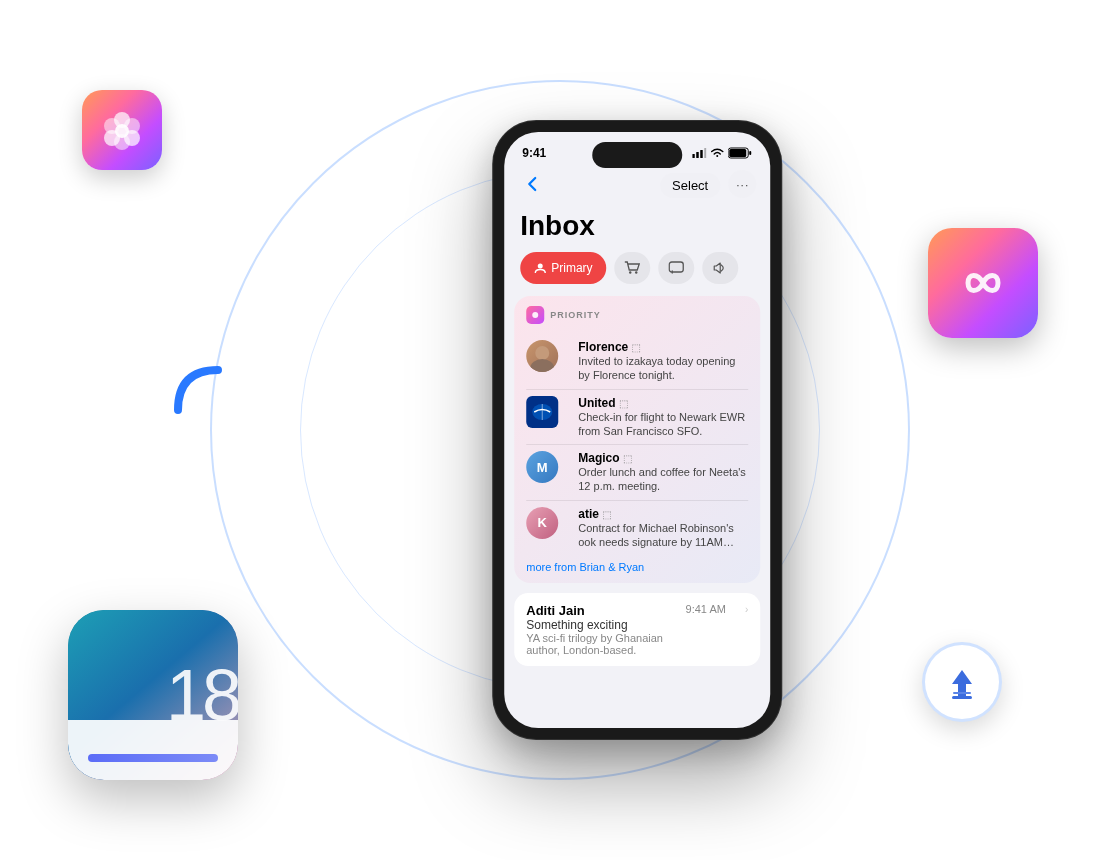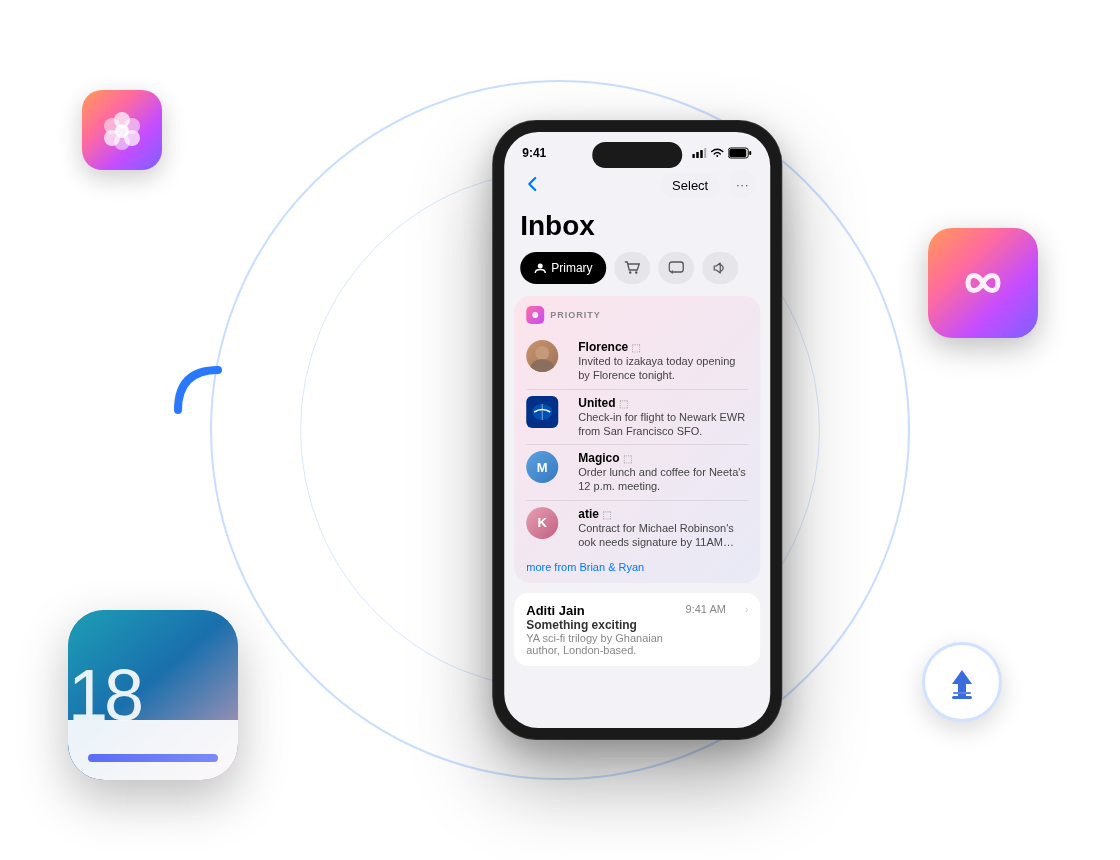--- a/index.html
+++ b/index.html
@@ -147,21 +147,21 @@
     .tab-pill {
       height: 32px;
       border-radius: 20px;
       display: flex;
       align-items: center;
       justify-content: center;
       font-size: 12px;
       cursor: pointer;
     }
     .tab-pill.active {
-      background: #000000;
+      background: #ef4444;
       color: #fff;
       padding: 0 14px;
       gap: 5px;
       font-weight: 500;
     }
     .tab-pill.inactive {
       background: #e5e5ea;
       color: #555;
       width: 36px;
     }
@@ -238,21 +238,21 @@
     }
     .email-regular-left { flex: 1; }
     .email-regular-sender {
       font-size: 13px;
       font-weight: 600;
       color: #000;
     }
     .email-regular-subject {
       font-size: 12px;
       color: #333;
-      font-weight: 700;
+      font-weight: 400;
     }
     .email-regular-preview {
       font-size: 11px;
       color: #888;
       display: -webkit-box;
       -webkit-line-clamp: 2;
       -webkit-box-orient: vertical;
       overflow: hidden;
     }
     .email-regular-time {
@@ -393,21 +393,21 @@
     <circle cx="35" cy="21" r="8" fill="rgba(255,255,255,0.5)"></circle>
     <circle cx="35" cy="33" r="8" fill="rgba(255,255,255,0.7)"></circle>
     <circle cx="25" cy="37" r="8" fill="rgba(255,255,255,0.5)"></circle>
     <circle cx="15" cy="33" r="8" fill="rgba(255,255,255,0.7)"></circle>
     <circle cx="15" cy="21" r="8" fill="rgba(255,255,255,0.5)"></circle>
     <circle cx="25" cy="26" r="7" fill="rgba(255,255,255,0.9)"></circle>
   </svg>
 </div>
 
 <div class="app-icon-ios18">
-  <div style="position:absolute; inset:0; border-radius:36px; background: linear-gradient(140deg, #1d9fb5 0%, #1a6fad 45%, #d4a0b8 100%); display:flex; align-items:center; justify-content:flex-start;">
+  <div style="position:absolute; inset:0; border-radius:36px; background: linear-gradient(140deg, #1d9fb5 0%, #1a6fad 45%, #d4a0b8 100%); display:flex; align-items:center; justify-content:flex-end;">
     <span class="ios18-number">18</span>
   </div>
   <div class="ios18-label-bg">
     <div class="ios18-bar"></div>
   </div>
 </div>
 
 <div class="blue-swish">
   <svg width="60" height="60" viewBox="0 0 60 60">
     <path d="M 50 10 Q 10 10 10 50" stroke="#2979ff" stroke-width="8" fill="none" stroke-linecap="round"></path>

